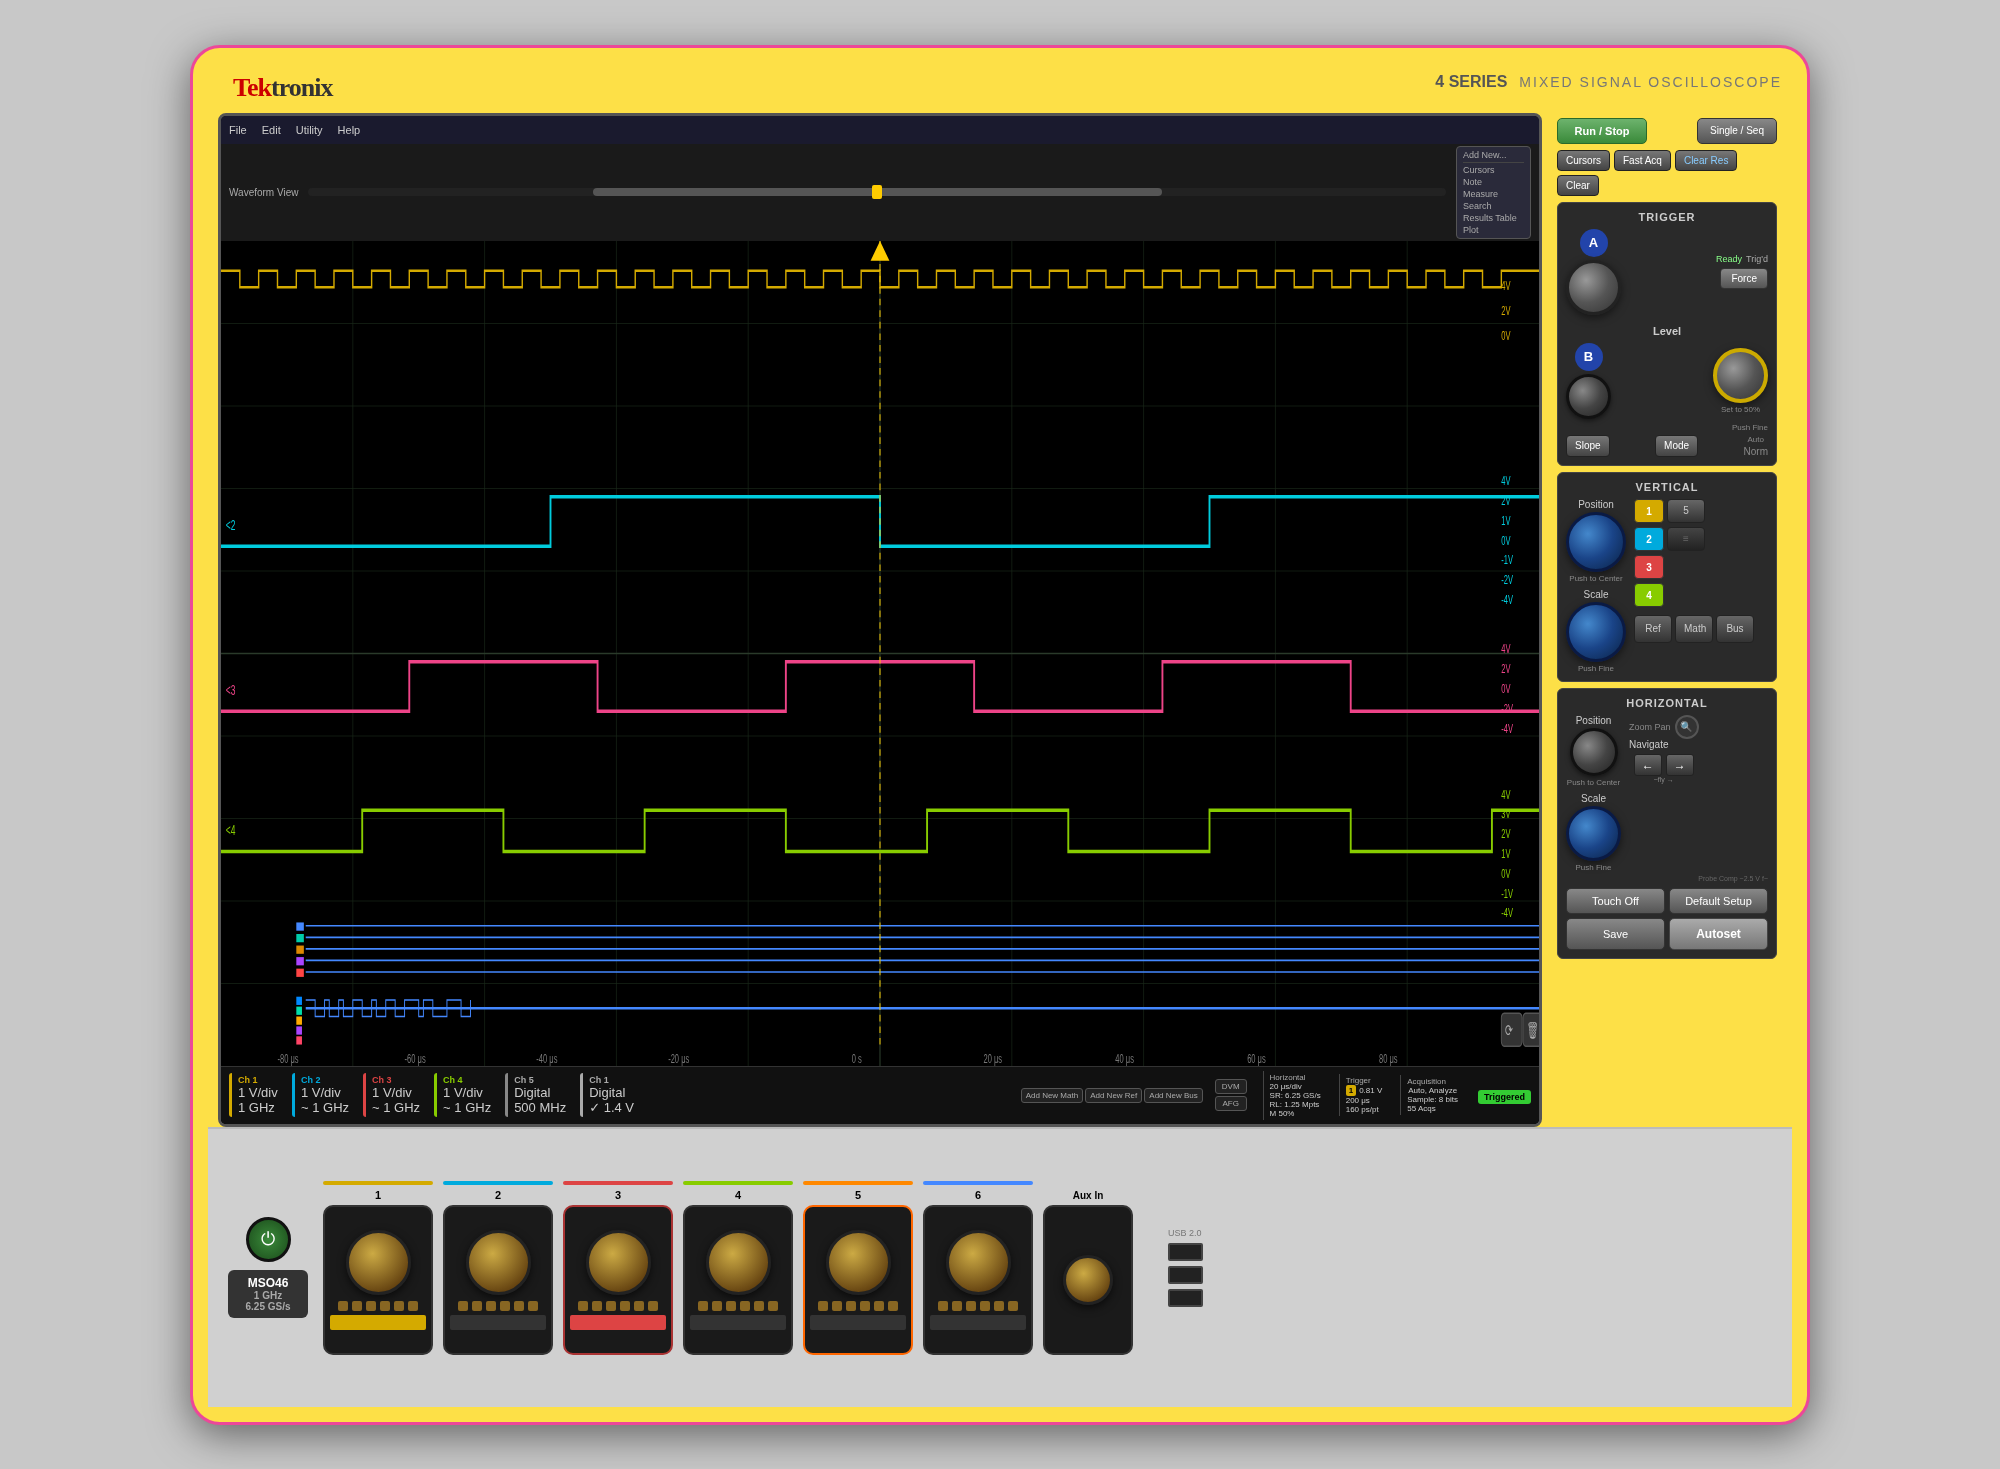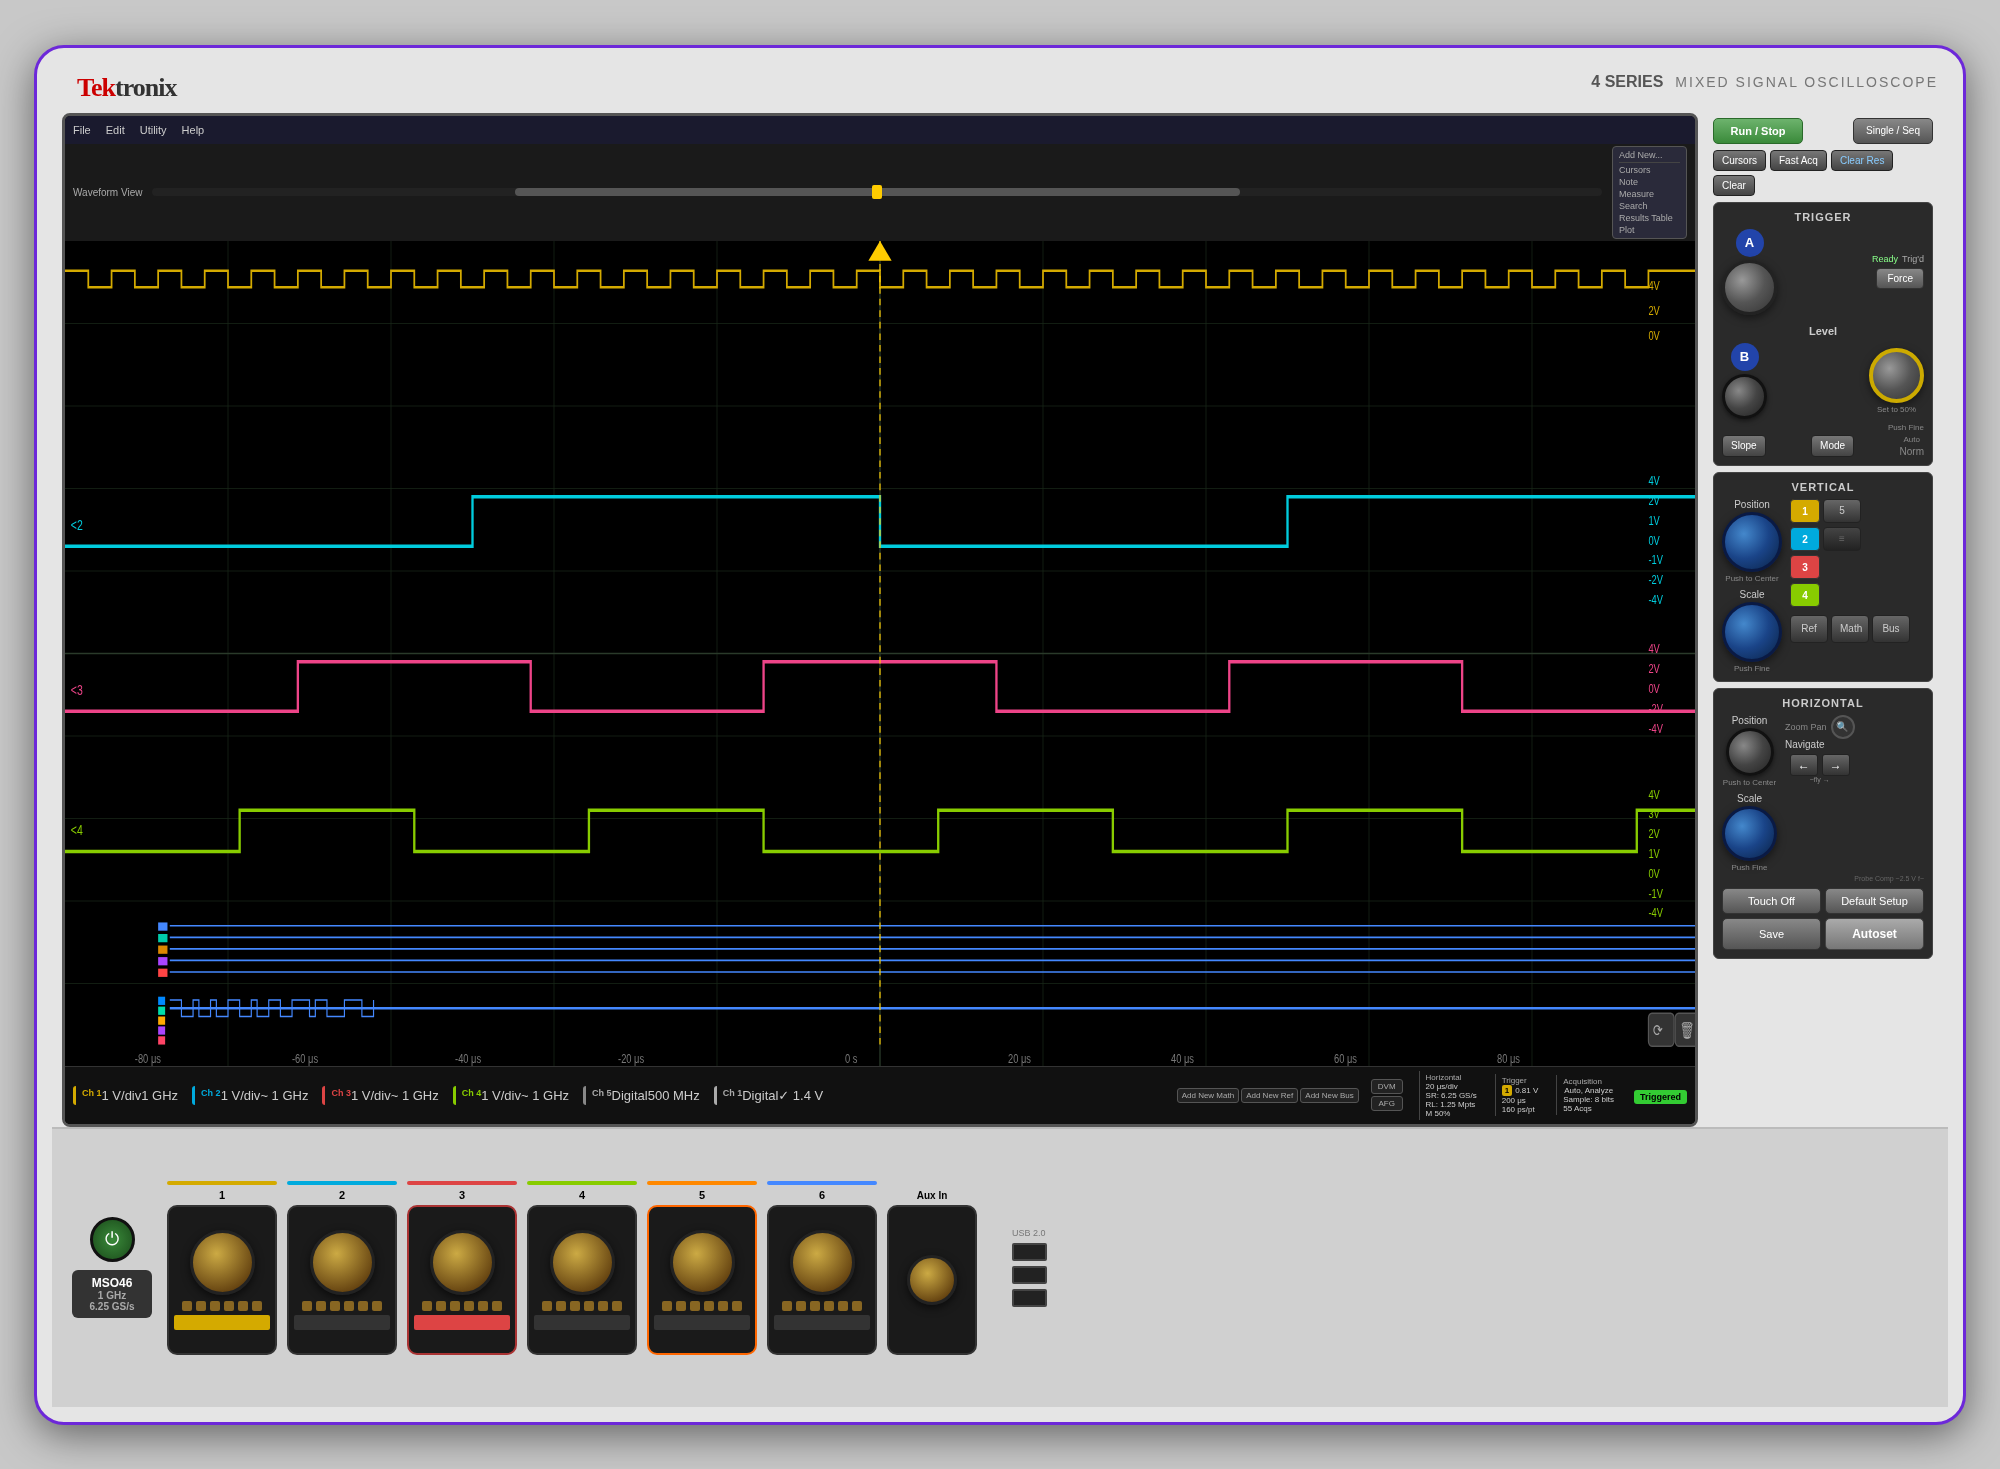--- a/index.html
+++ b/index.html
@@ -5,25 +5,25 @@
     * { box-sizing: border-box; margin: 0; padding: 0; }
     body {
       background: #c8c8c8;
       display: flex;
       justify-content: center;
       align-items: center;
       min-height: 100vh;
       font-family: Arial, sans-serif;
     }
     .oscilloscope {
-      width: 1932px;
+      width: 1620px;
       height: 1380px;
-      background: #e5e5e5;
+      background: #fde047;
       border-radius: 30px;
-      border: 3px solid #6d28d9;
+      border: 3px solid #ec4899;
       box-shadow: 0 10px 40px rgba(0,0,0,0.5);
       display: flex;
       flex-direction: column;
       padding: 15px;
       position: relative;
     }
     .top-section {
       display: flex;
       flex: 1;
       gap: 10px;
@@ -83,20 +83,21 @@
       background: #111;
       display: flex;
       align-items: center;
       padding: 4px 8px;
       gap: 8px;
       min-height: 55px;
       border-top: 1px solid #333;
     }
     .ch-info {
       display: flex;
+      flex-direction: column;
       align-items: flex-start;
       padding: 2px 6px;
       border-radius: 3px;
       min-width: 55px;
       text-align: center;
     }
     .ch-info-label {
       font-size: 9px;
       font-weight: bold;
     }

